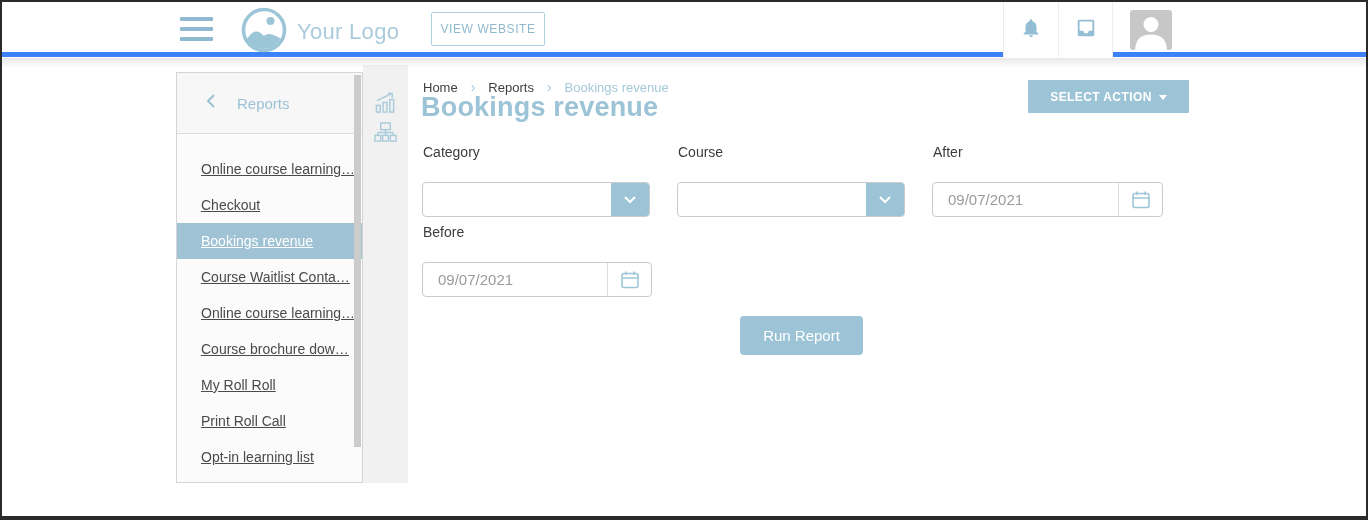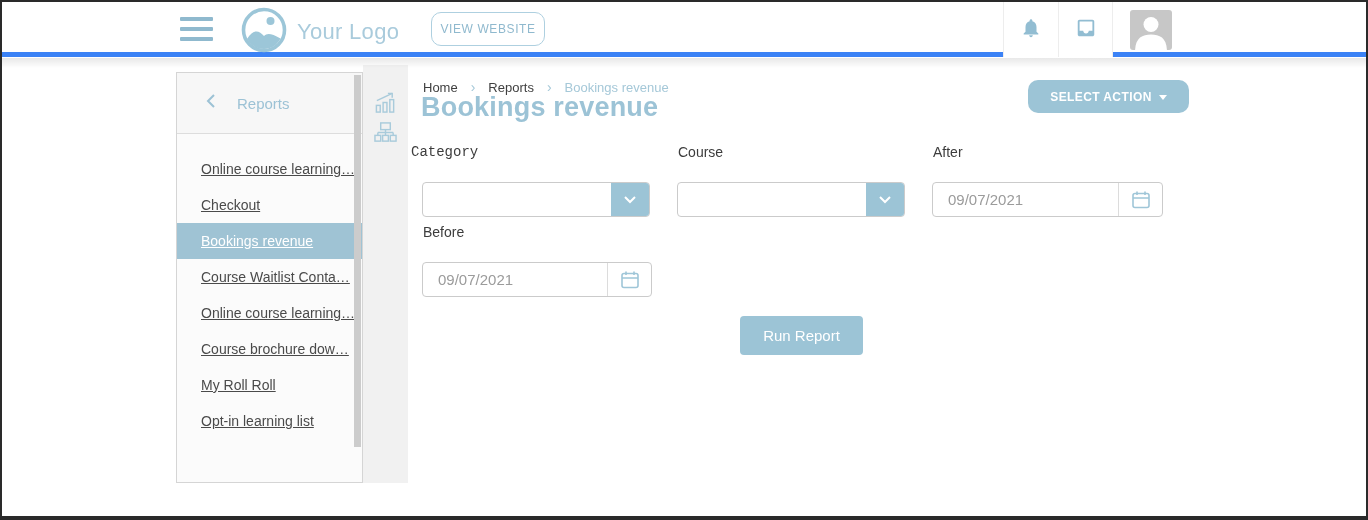--- a/index.html
+++ b/index.html
@@ -11,21 +11,21 @@
   .topbar{position:absolute;left:0;top:0;width:100%;height:55px;background:#fff;
           border-bottom:5px solid #3b82f6;z-index:5;}
   .topbar-shadow{position:absolute;left:0;top:56px;width:100%;height:10px;
           background:linear-gradient(to bottom,rgba(0,0,0,.09),rgba(0,0,0,0));z-index:4;}
   .hamburger{position:absolute;left:178px;top:15px;width:33px;height:24px;
           display:flex;flex-direction:column;justify-content:space-between;cursor:pointer;}
   .hamburger span{display:block;height:4px;border-radius:1px;background:#8fb9ce;}
   .logo{position:absolute;left:238px;top:4px;display:flex;align-items:center;gap:9px;}
   .logo-text{font-size:22px;color:#a9cbdc;letter-spacing:.3px;}
   .view-website{position:absolute;left:429px;top:10px;width:114px;height:34px;
-          background:#fff;border:1px solid #aed0e0;border-radius:10px;color:#8fb9ce;
+          background:#fff;border:1px solid #aed0e0;border-radius:2px;color:#8fb9ce;
           font-size:12px;letter-spacing:.6px;display:flex;align-items:center;justify-content:center;cursor:pointer;}
   .top-cell{position:absolute;top:0;height:55px;width:55px;border-left:1px solid #ededed;
           display:flex;align-items:center;justify-content:center;cursor:pointer;background:#fff;}
   .top-cell.bell{left:1001px;}
   .top-cell.tray{left:1056px;border-right:1px solid #ededed;}
   .avatar{position:absolute;left:1128px;top:8px;width:42px;height:40px;border-radius:3px;
           background:#c7c7c7;overflow:hidden;cursor:pointer;}
 
   
   .icon-strip{position:absolute;left:361px;top:63px;width:45px;height:418px;background:#f1f1f1;}
@@ -47,27 +47,27 @@
 
   
   .breadcrumb{position:absolute;left:421px;top:77px;display:flex;align-items:center;
           gap:13px;font-size:13px;}
   .crumb{color:#3f3f3f;cursor:pointer;}
   .crumb.current{color:#a5c8d8;cursor:default;}
   .b-sep{color:#a5c8d8;font-size:14px;}
   .page-title{position:absolute;left:419px;top:90px;font-size:27px;font-weight:bold;
           color:#9cc3d6;letter-spacing:.2px;}
   .select-action{position:absolute;left:1026px;top:78px;width:161px;height:33px;
-          background:#9cc4d6;border-radius:10px;color:#fff;font-size:12px;font-weight:bold;
+          background:#9cc4d6;border-radius:1px;color:#fff;font-size:12px;font-weight:bold;
           letter-spacing:.4px;display:flex;align-items:center;justify-content:center;gap:7px;cursor:pointer;}
   .caret-down{width:0;height:0;border-left:4.5px solid transparent;
           border-right:4.5px solid transparent;border-top:5px solid #fff;margin-top:1px;}
 
   .f-label{position:absolute;font-size:14px;color:#3c3c3c;}
-  .lbl-category{left:409px;top:142px;font-family:Liberation Mono, monospace;}
+  .lbl-category{left:421px;top:142px;}
   .lbl-course{left:676px;top:142px;}
   .lbl-after{left:931px;top:142px;}
   .lbl-before{left:421px;top:222px;}
 
   .field{position:absolute;height:35px;background:#fff;border:1px solid #cbcbcb;
           border-radius:4px;display:flex;overflow:hidden;cursor:pointer;margin-top:20px;}
   .fld-category{left:420px;top:160px;width:228px;}
   .fld-course{left:675px;top:160px;width:228px;}
   .fld-after{left:930px;top:160px;width:231px;}
   .fld-before{left:420px;top:240px;width:230px;}
@@ -160,20 +160,21 @@
       <span class="hdr-label">Reports</span>
     </div>
     <div class="sidebar-items">
       <div class="s-item">Online course learning…</div>
       <div class="s-item">Checkout</div>
       <div class="s-item selected">Bookings revenue</div>
       <div class="s-item">Course Waitlist Conta…</div>
       <div class="s-item">Online course learning…</div>
       <div class="s-item">Course brochure dow…</div>
       <div class="s-item">My Roll Roll</div>
+      <div class="s-item">Print Roll Call</div>
       <div class="s-item">Opt-in learning list</div>
     </div>
     <div class="scroll-thumb"></div>
   </div>
 
   <div class="breadcrumb">
     <span class="crumb">Home</span>
     <span class="b-sep">›</span>
     <span class="crumb">Reports</span>
     <span class="b-sep">›</span>

